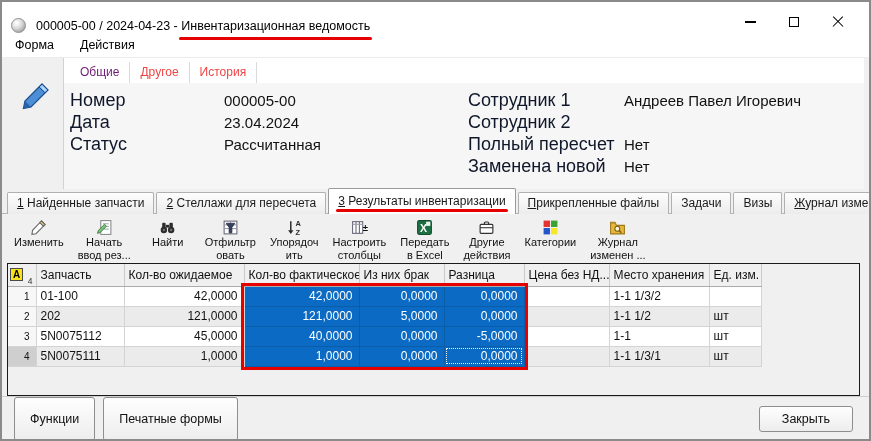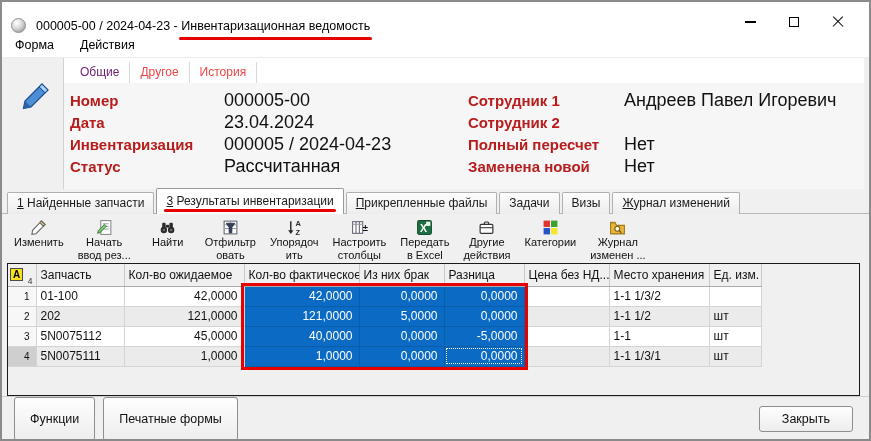--- a/index.html
+++ b/index.html
@@ -26,24 +26,24 @@
   .iconpanel{width:57px;background:#f0f0f0;border-right:1px solid #d2d2d2;display:flex;align-items:flex-start;justify-content:center;padding-top:22px;}
   .formmain{flex:1;background:#f6f6f6;display:flex;flex-direction:column;}
   .formtabs{height:25px;background:#fff;display:flex;align-items:flex-end;padding-left:6px;}
   .ftab{font-size:12px;padding:3px 10px 4px 10px;color:#ef4444;border-right:1px solid #d9d9d9;}
   .ftab.active{color:#701a75;background:#fff;font-weight:normal;}
   .fields{flex:1;display:flex;padding:6px 0 0 6px;background:#f6f6f6;}
   .fcol{display:flex;flex-direction:column;}
   .fcol.left{width:398px;}
   .fcol.right{flex:1;}
   .frow{display:flex;height:22px;align-items:center;}
-  .flabel{font-size:15px;color:#b91c1c;font-weight:bold;}
+  .flabel{font-size:18px;color:#0f172a;}
   .fcol.left .flabel{width:154px;}
   .fcol.right .flabel{width:156px;}
-  .fvalue{font-size:18px;color:#111;}
+  .fvalue{font-size:15px;color:#111;}
   
   .doctabs{height:25px;display:flex;align-items:flex-end;padding:0 5px;background:#f0f0f0;position:relative;border-bottom:1px solid #b9b9b9;}
   .dtab{font-size:12px;color:#1a1a1a;background:linear-gradient(#fdfdfd,#ececec);border:1px solid #b0b0b0;border-bottom:none;border-radius:2px 2px 0 0;padding:3px 9px 4px 9px;margin-right:2px;white-space:nowrap;position:relative;top:1px;}
   .dtab .hk{text-decoration:underline;}
   .dtab.active{background:#fff;border-color:#9a9a9a;padding-top:5px;padding-bottom:6px;top:1px;z-index:2;}
   .dtab.active::after{content:"";position:absolute;left:7px;right:7px;bottom:2px;height:3px;background:#e60000;border-radius:2px;}
   
   .toolbar{height:49px;background:#f0f0f0;display:flex;align-items:flex-start;padding:3px 0 0 6px;gap:2px;}
   .tbtn{display:flex;flex-direction:column;align-items:center;min-width:58px;padding:1px 5px;border:1px solid transparent;border-radius:2px;}
   .tbtn svg{width:17px;height:17px;flex:0 0 auto;}
@@ -113,24 +113,20 @@
         <div class="fcol left">
           <div class="frow">
               <span class="flabel">Номер</span>
               <span class="fvalue">000005-00</span>
             </div>
           <div class="frow">
               <span class="flabel">Дата</span>
               <span class="fvalue">23.04.2024</span>
             </div>
           <div class="frow">
-              <span class="flabel">Инвентаризация</span>
-              <span class="fvalue">000005 / 2024-04-23</span>
-            </div>
-          <div class="frow">
               <span class="flabel">Статус</span>
               <span class="fvalue">Рассчитанная</span>
             </div>
         </div>
         <div class="fcol right">
           <div class="frow">
               <span class="flabel">Сотрудник 1</span>
               <span class="fvalue">Андреев Павел Игоревич</span>
             </div>
           <div class="frow">
@@ -145,20 +141,21 @@
               <span class="flabel">Заменена новой</span>
               <span class="fvalue">Нет</span>
             </div>
         </div>
       </div>
     </div>
   </div>
 
   <div class="doctabs">
     <span class="dtab"><span class="hk">1</span><span> Найденные запчасти</span></span>
+    <span class="dtab"><span class="hk">2</span><span> Стеллажи для пересчета</span></span>
     <span class="dtab active"><span class="hk">3</span><span> Результаты инвентаризации</span></span>
     <span class="dtab"><span class="hk">П</span><span>рикрепленные файлы</span></span>
     <span class="dtab"><span class="hk"></span><span>Задачи</span></span>
     <span class="dtab"><span class="hk"></span><span>Визы</span></span>
     <span class="dtab"><span class="hk">Ж</span><span>урнал изменений</span></span>
 
   </div>
 
   <div class="toolbar">
     <div class="tbtn">

